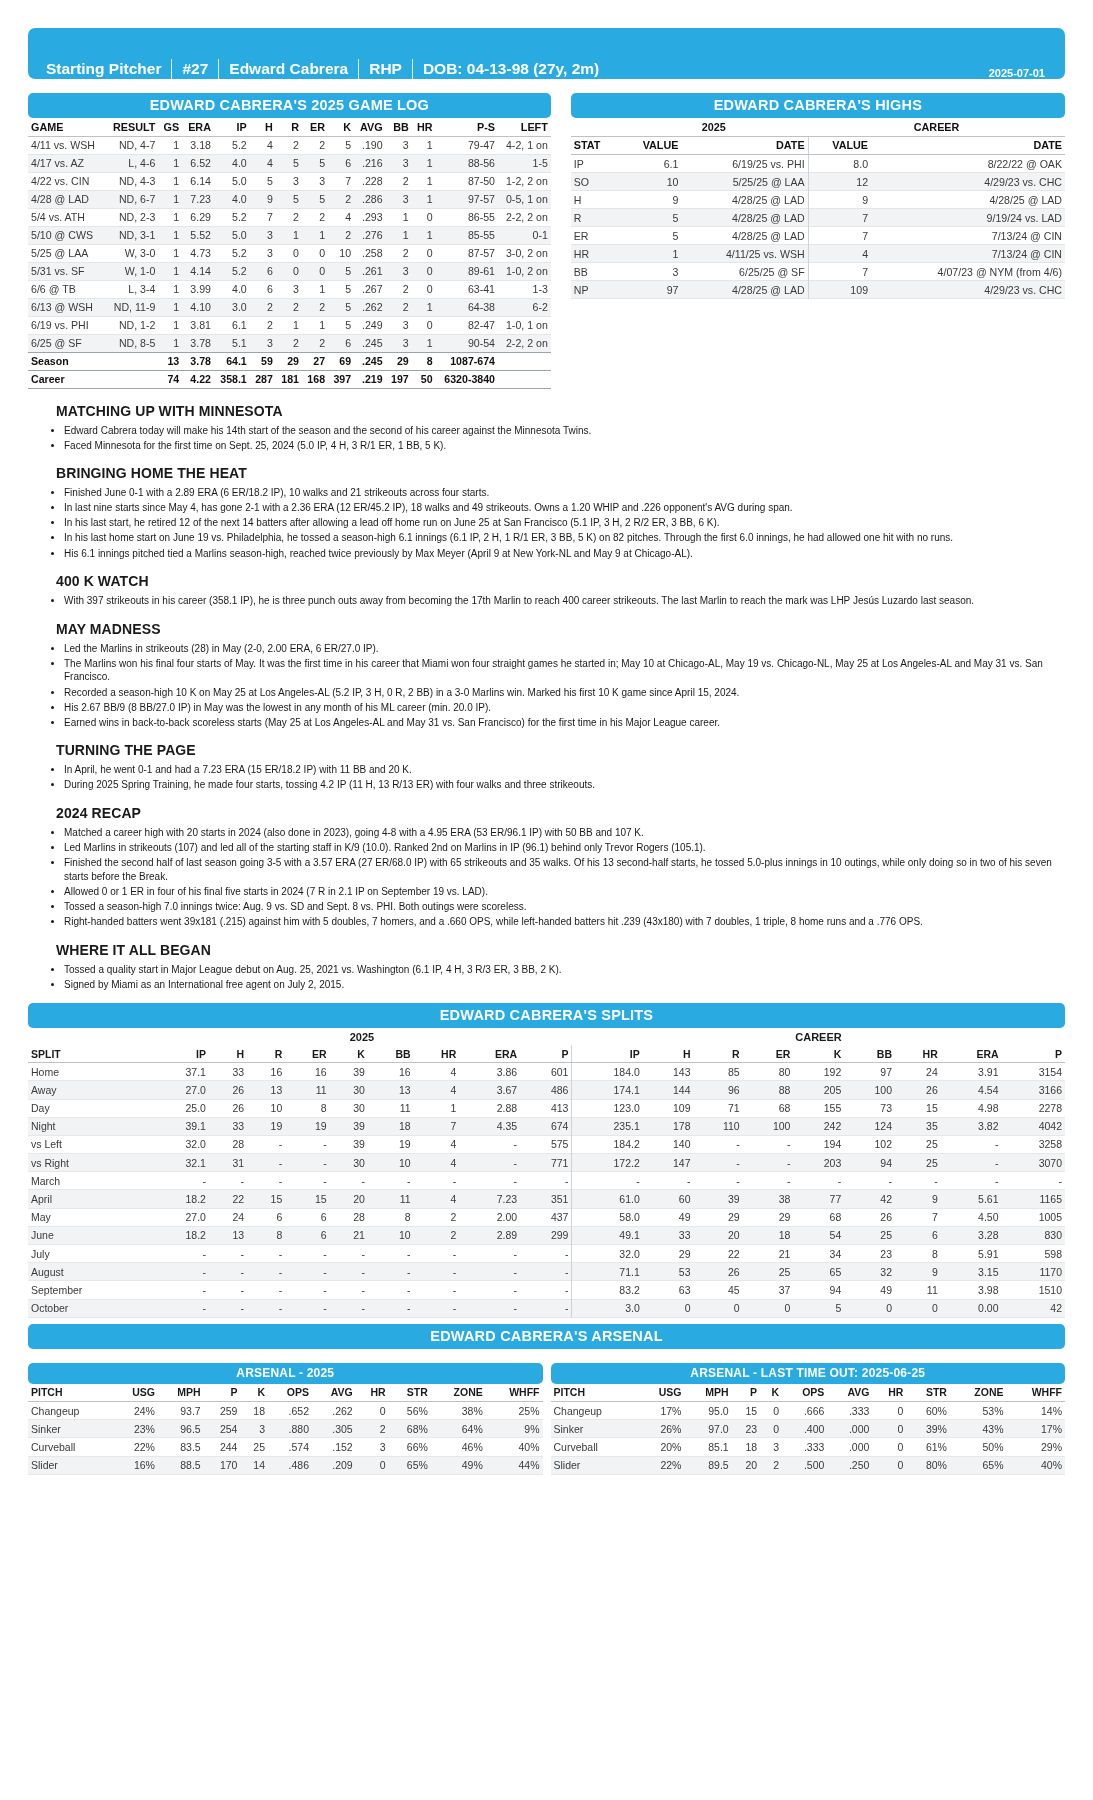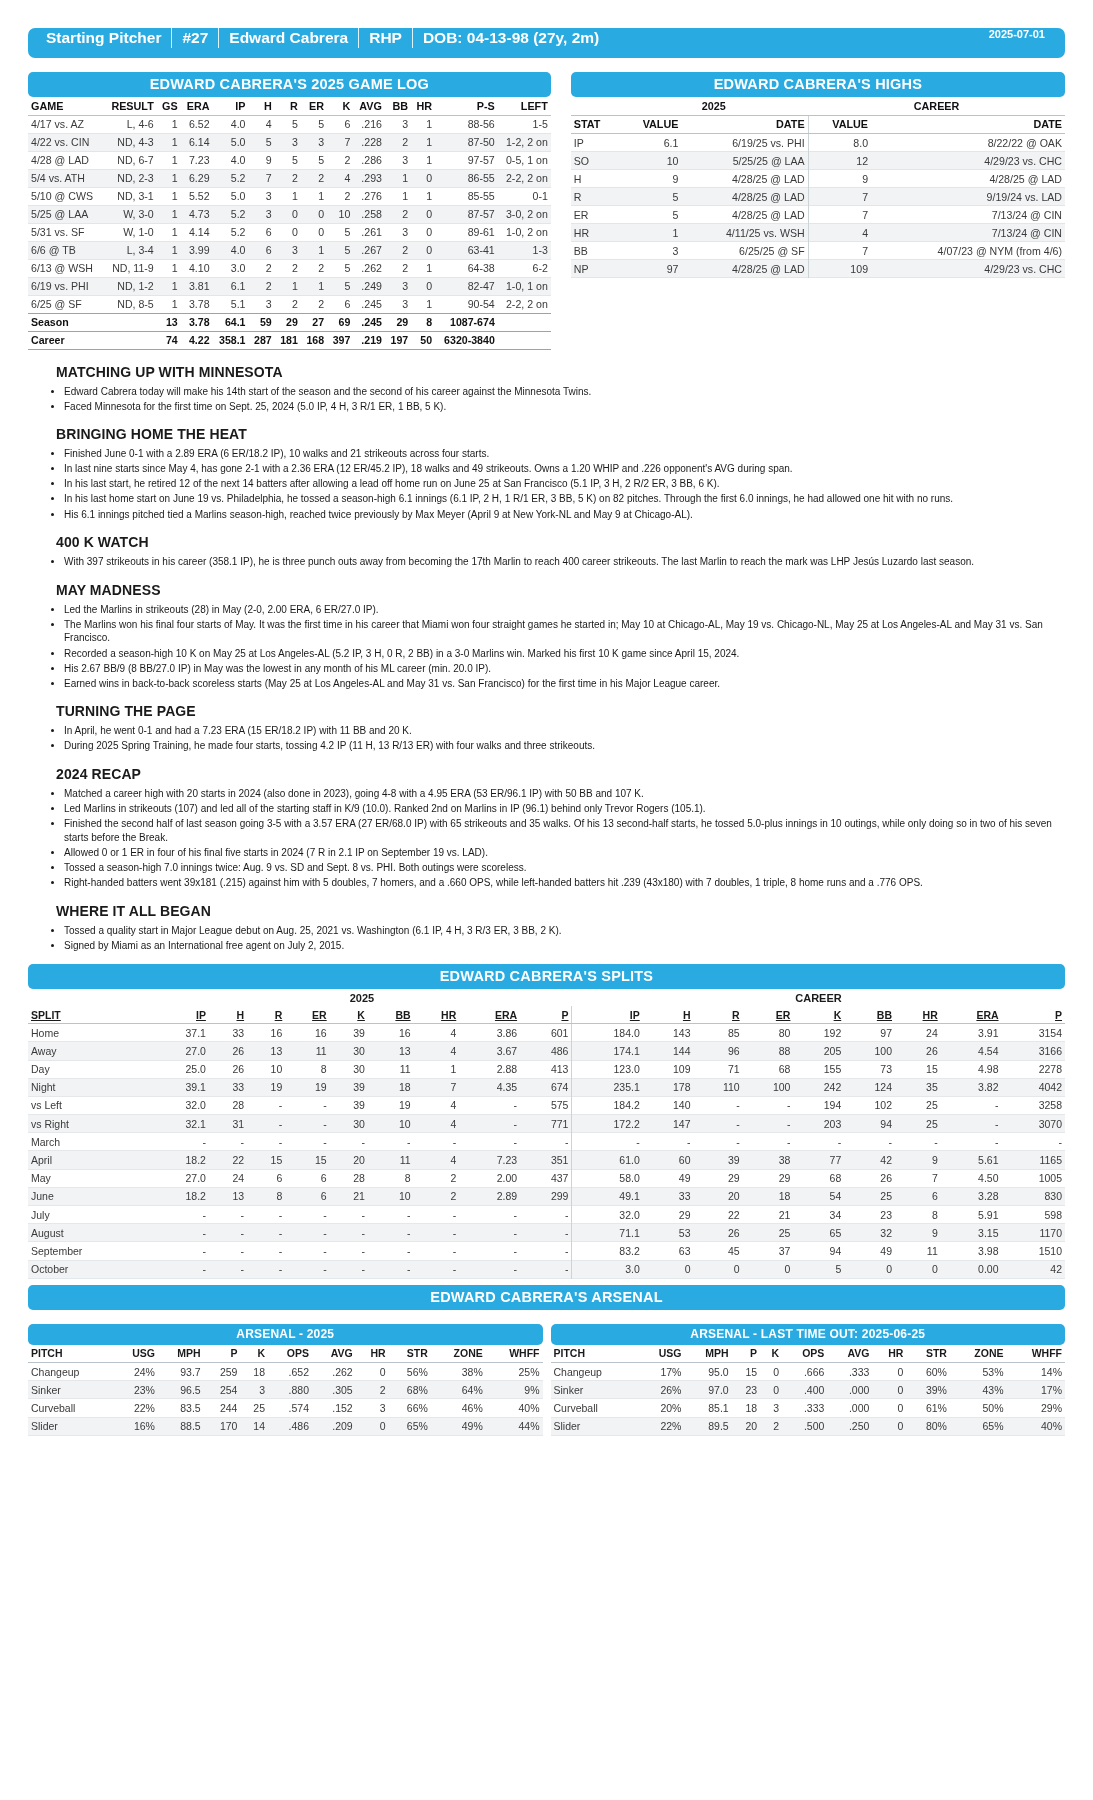--- a/index.html
+++ b/index.html
@@ -9,21 +9,21 @@
     background: #ffffff;
     font-family: "Liberation Sans", sans-serif;
     color: #1a1a1a;
     -webkit-font-smoothing: antialiased;
   }
   .page { width:1093px; min-height:1800px; padding: 28px 28px 10px 28px; }
 
   
   .hdr-band {
     background:#29abe2; border-radius:7px;
-    height:30px; display:flex; align-items:flex-start;
+    height:51px; display:flex; align-items:flex-end;
     justify-content:space-between; padding:0 16px; margin-bottom:14px;
   }
   .hdr-left { display:flex; align-items:center; color:#fff; font-weight:bold; font-size:15.5px; }
   .hdr-left .seg { padding:0 10px; white-space:nowrap; }
   .hdr-left .seg:first-child { padding-left:2px; }
   .hdr-sep { width:1px; height:20px; background:rgba(255,255,255,.85); }
   .hdr-date { color:#fff; font-weight:bold; font-size:11px; padding-right:4px;}
 
   
   .bar {
@@ -61,21 +61,21 @@
   .notes { margin-top:14px; }
   .nt-head { font-weight:bold; font-size:14px; margin:13px 0 5px 0; letter-spacing:.1px;padding-left:28px; }
   .nt-head:first-child { margin-top:4px; }
   ul.bul { margin:0 0 0 18px; padding:0 0 0 18px; }
   ul.bul li { font-size:10px; line-height:1.36; margin-bottom:1.5px; color:#1a1a1a; }
 
   
   .splits-wrap { margin-top:12px; }
   .splits th, .splits td { font-size:10.5px; padding:2.6px 3px; white-space:nowrap; }
   .splits thead tr.grp th { font-weight:bold; font-size:11px; text-align:center; border:0; padding-bottom:2px;}
-  .splits thead tr.hdr th { font-weight:bold; border-bottom:1px solid #b9c3c9;text-decoration:underline; }
+  .splits thead tr.hdr th { font-weight:bold; border-bottom:1px solid #b9c3c9; }
   .splits tbody tr { border-bottom:1px solid #e4e8ea; }
   .splits tbody tr:nth-child(even) { background:#f1f3f4; }
   .splits td { color:#3a3a3a; }
   .sep-l { border-left:1px solid #cdd4d8; }
 
   
   .ars-row { display:flex; gap:8px; margin-top:14px; }
   .ars-col { flex:1; }
   .ars th, .ars td { font-size:10.5px; padding:2.6px 3px; white-space:nowrap; }
   .ars thead th { font-weight:bold; border-bottom:1px solid #b9c3c9; }
@@ -121,20 +121,36 @@
               <th class="r">ER</th>
               <th class="r">K</th>
               <th class="r">AVG</th>
               <th class="r">BB</th>
               <th class="r">HR</th>
               <th class="r">P-S</th>
               <th class="r">LEFT</th>
             </tr>
           </thead>
         <tbody id="gl-body">
+            <tr>
+              <td class="l">4/11 vs. WSH</td>
+              <td class="r">ND, 4-7</td>
+              <td class="r">1</td>
+              <td class="r">3.18</td>
+              <td class="r">5.2</td>
+              <td class="r">4</td>
+              <td class="r">2</td>
+              <td class="r">2</td>
+              <td class="r">5</td>
+              <td class="r">.190</td>
+              <td class="r">3</td>
+              <td class="r">1</td>
+              <td class="r">79-47</td>
+              <td class="r">4-2, 1 on</td>
+            </tr>
             <tr>
               <td class="l">4/17 vs. AZ</td>
               <td class="r">L, 4-6</td>
               <td class="r">1</td>
               <td class="r">6.52</td>
               <td class="r">4.0</td>
               <td class="r">4</td>
               <td class="r">5</td>
               <td class="r">5</td>
               <td class="r">6</td>

